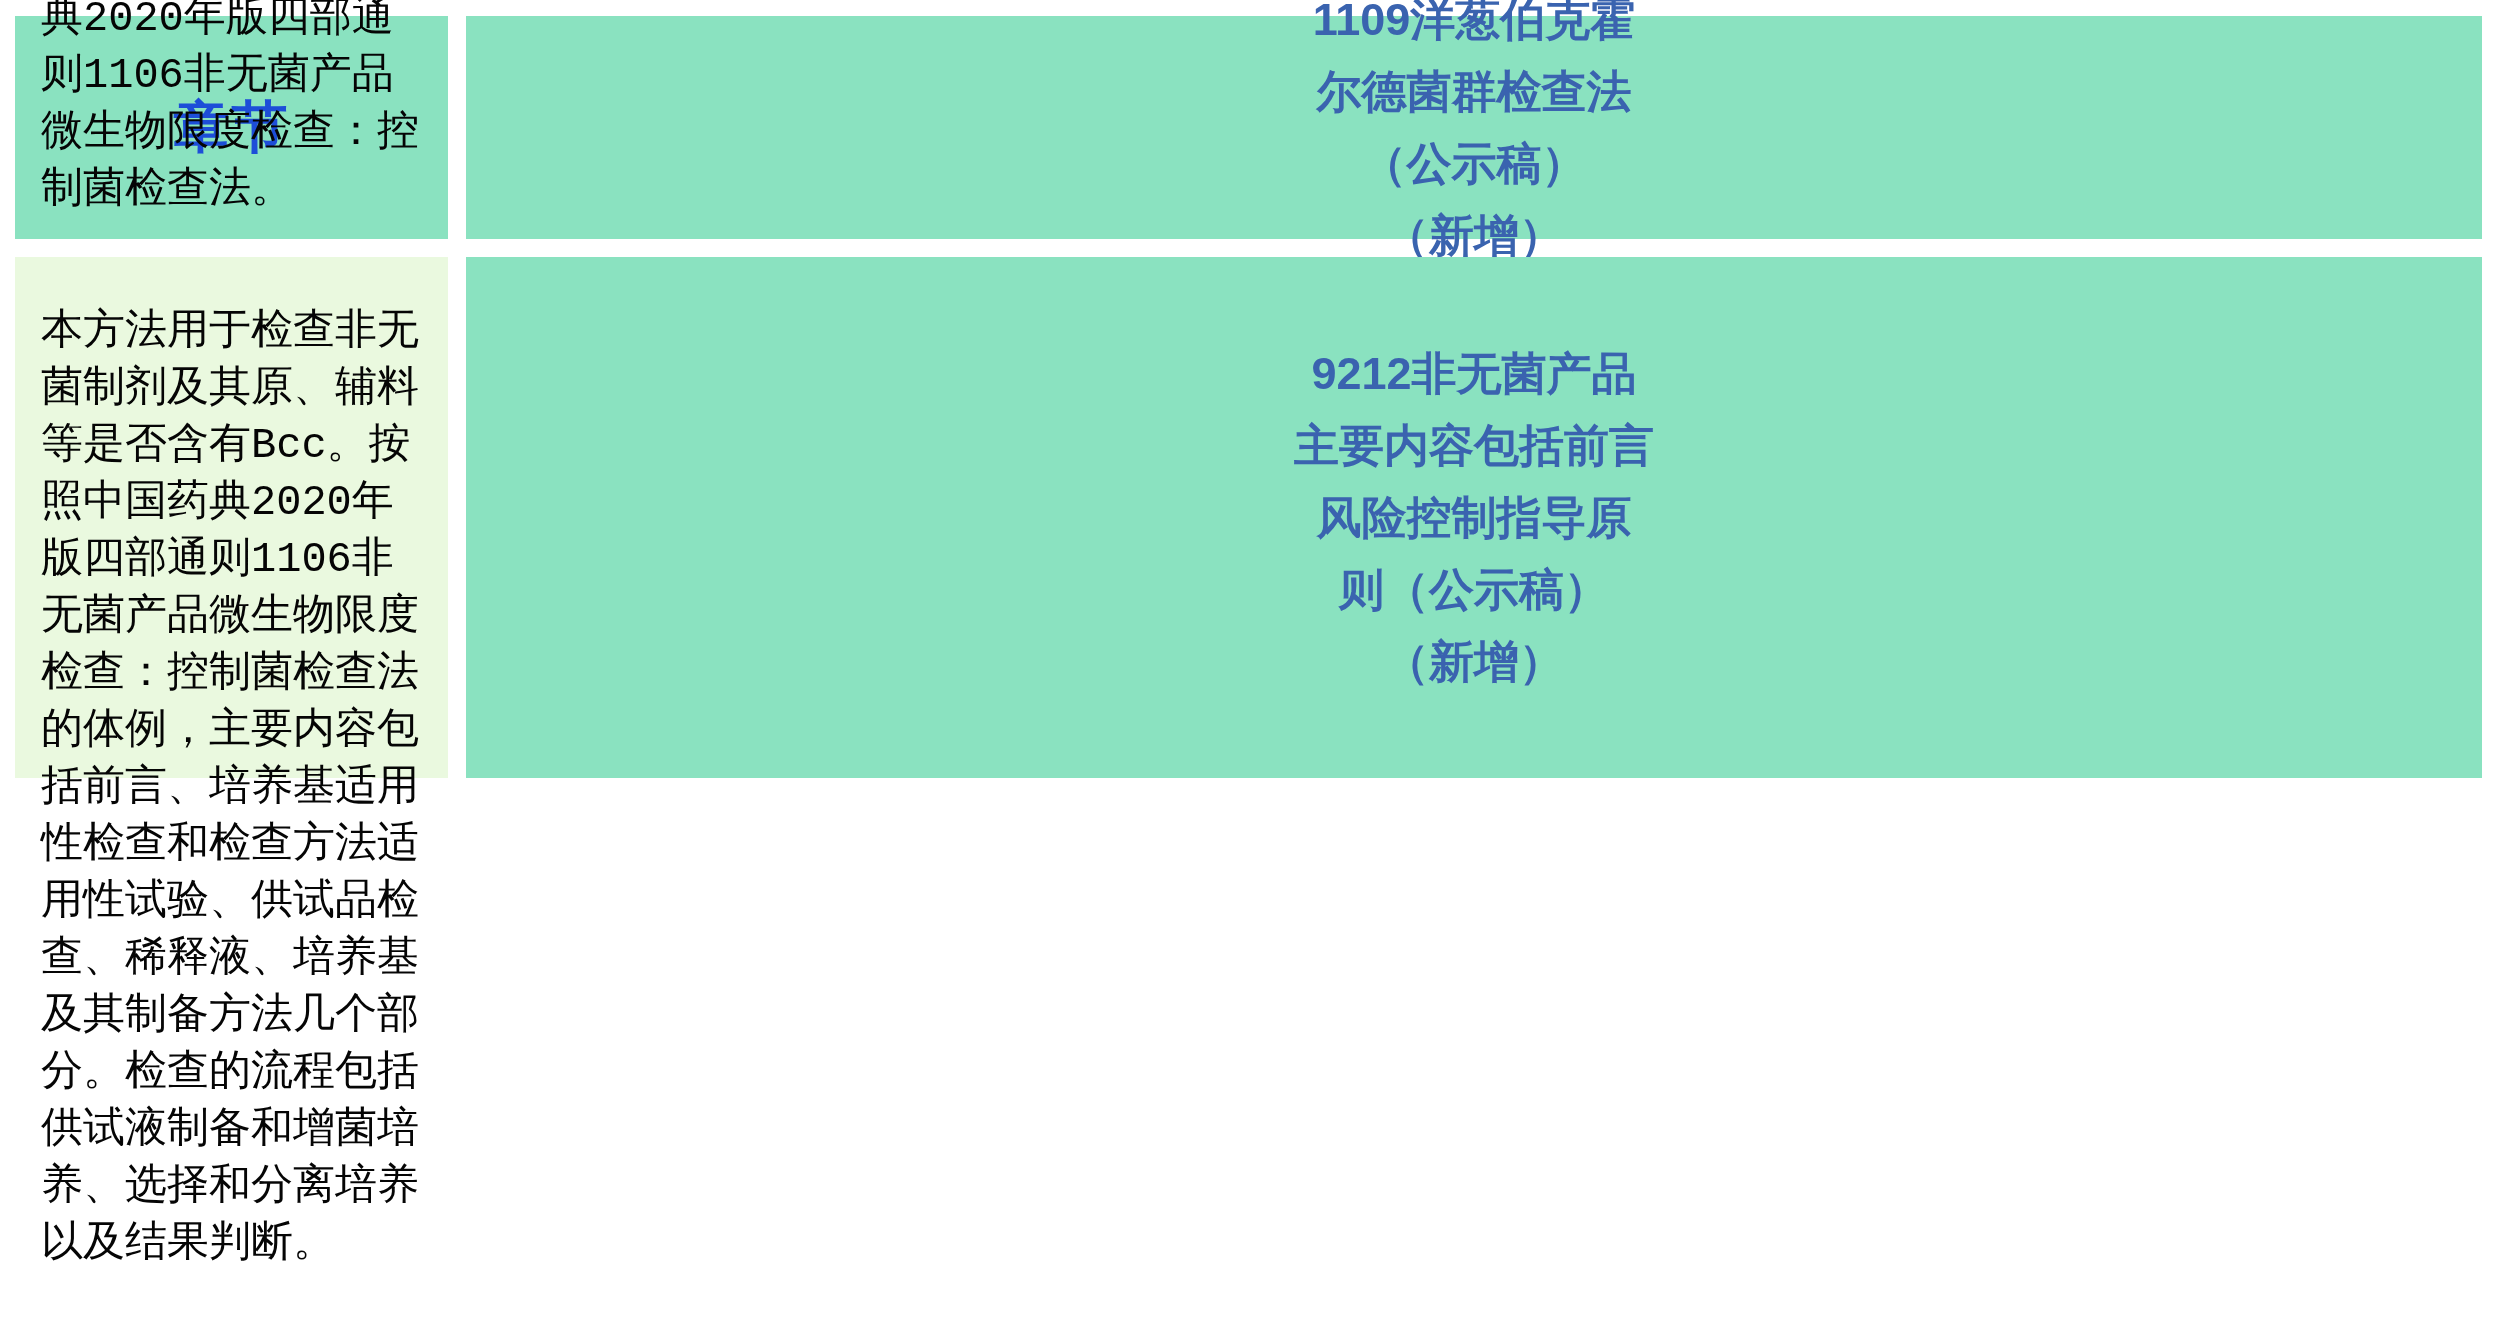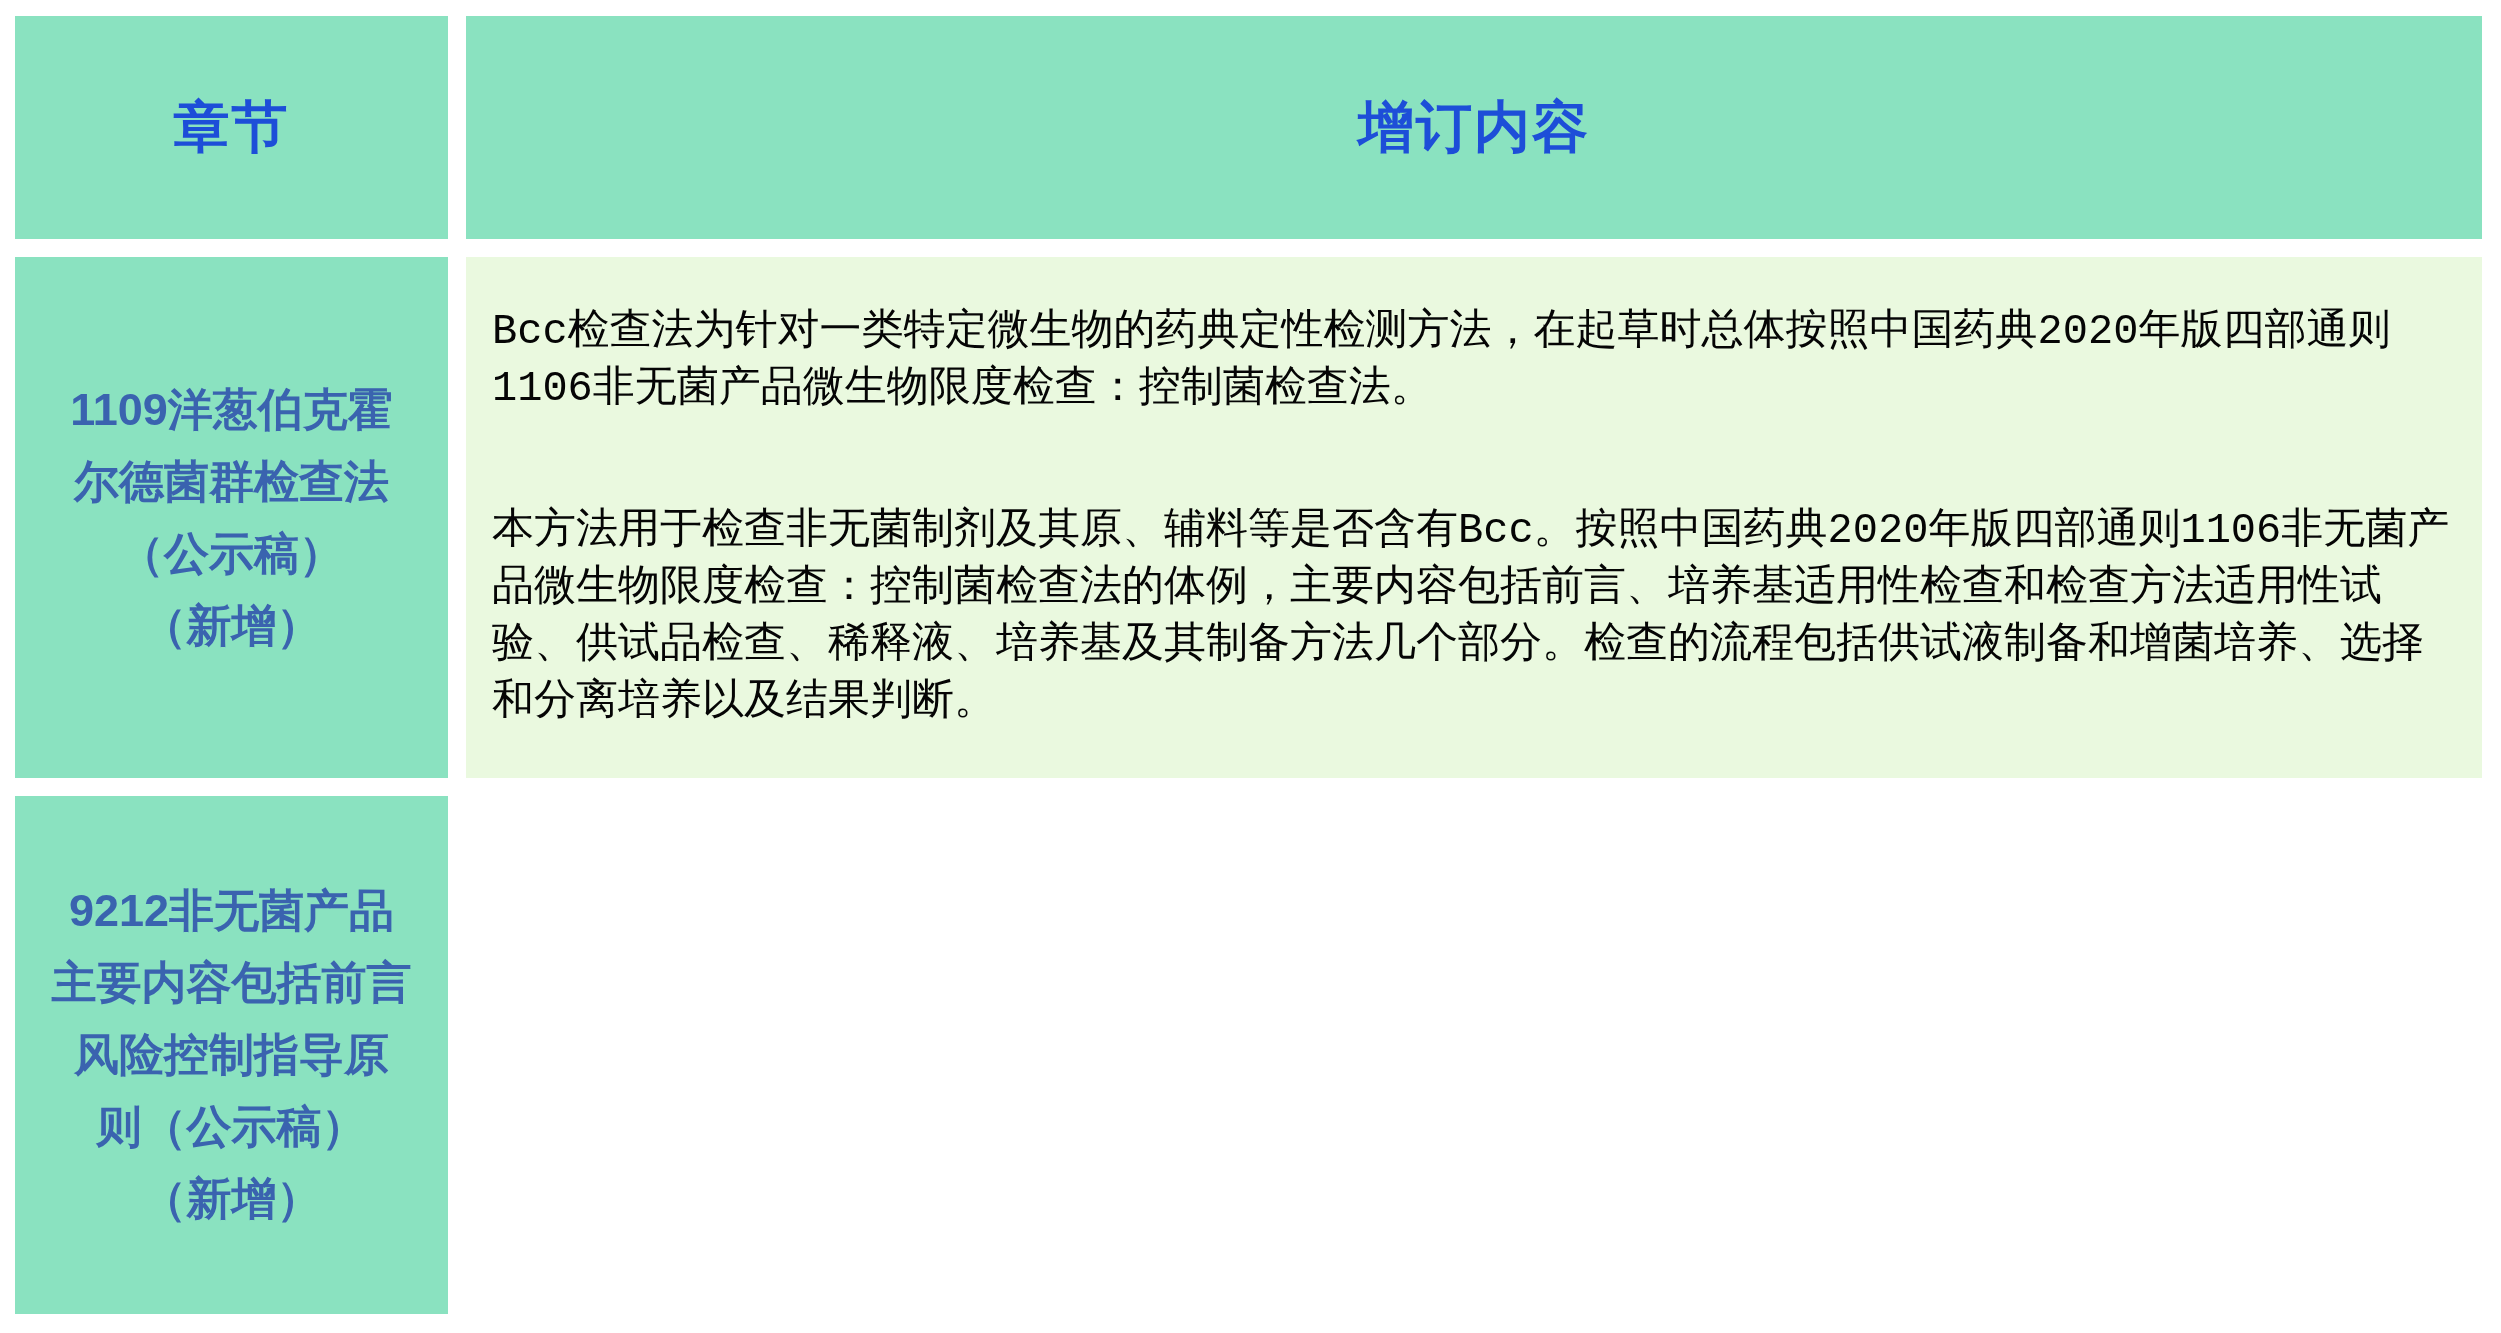--- a/index.html
+++ b/index.html
@@ -71,21 +71,20 @@
     margin-top: 85px;
   }
 </style>
 </head>
 <body>
 
 <div class="table-grid">
 
   <div class="cell teal-cell header-cell">章节</div>
 
-  <div class="cell teal-cell header-cell">增订内容</div>
 
   <div class="cell teal-cell chapter-cell">1109洋葱伯克霍
 尔德菌群检查法
 （公示稿）
 （新增）</div>
 
   <div class="cell green-cell content-cell">
     <p>Bcc检查法为针对一类特定微生物的药典定性检测方法，在起草时总体按照中国药典2020年版四部通则1106非无菌产品微生物限度检查：控制菌检查法。</p>
     <p>本方法用于检查非无菌制剂及其原、辅料等是否含有Bcc。按照中国药典2020年版四部通则1106非无菌产品微生物限度检查：控制菌检查法的体例，主要内容包括前言、培养基适用性检查和检查方法适用性试验、供试品检查、稀释液、培养基及其制备方法几个部分。检查的流程包括供试液制备和增菌培养、选择和分离培养以及结果判断。</p>
   </div>

